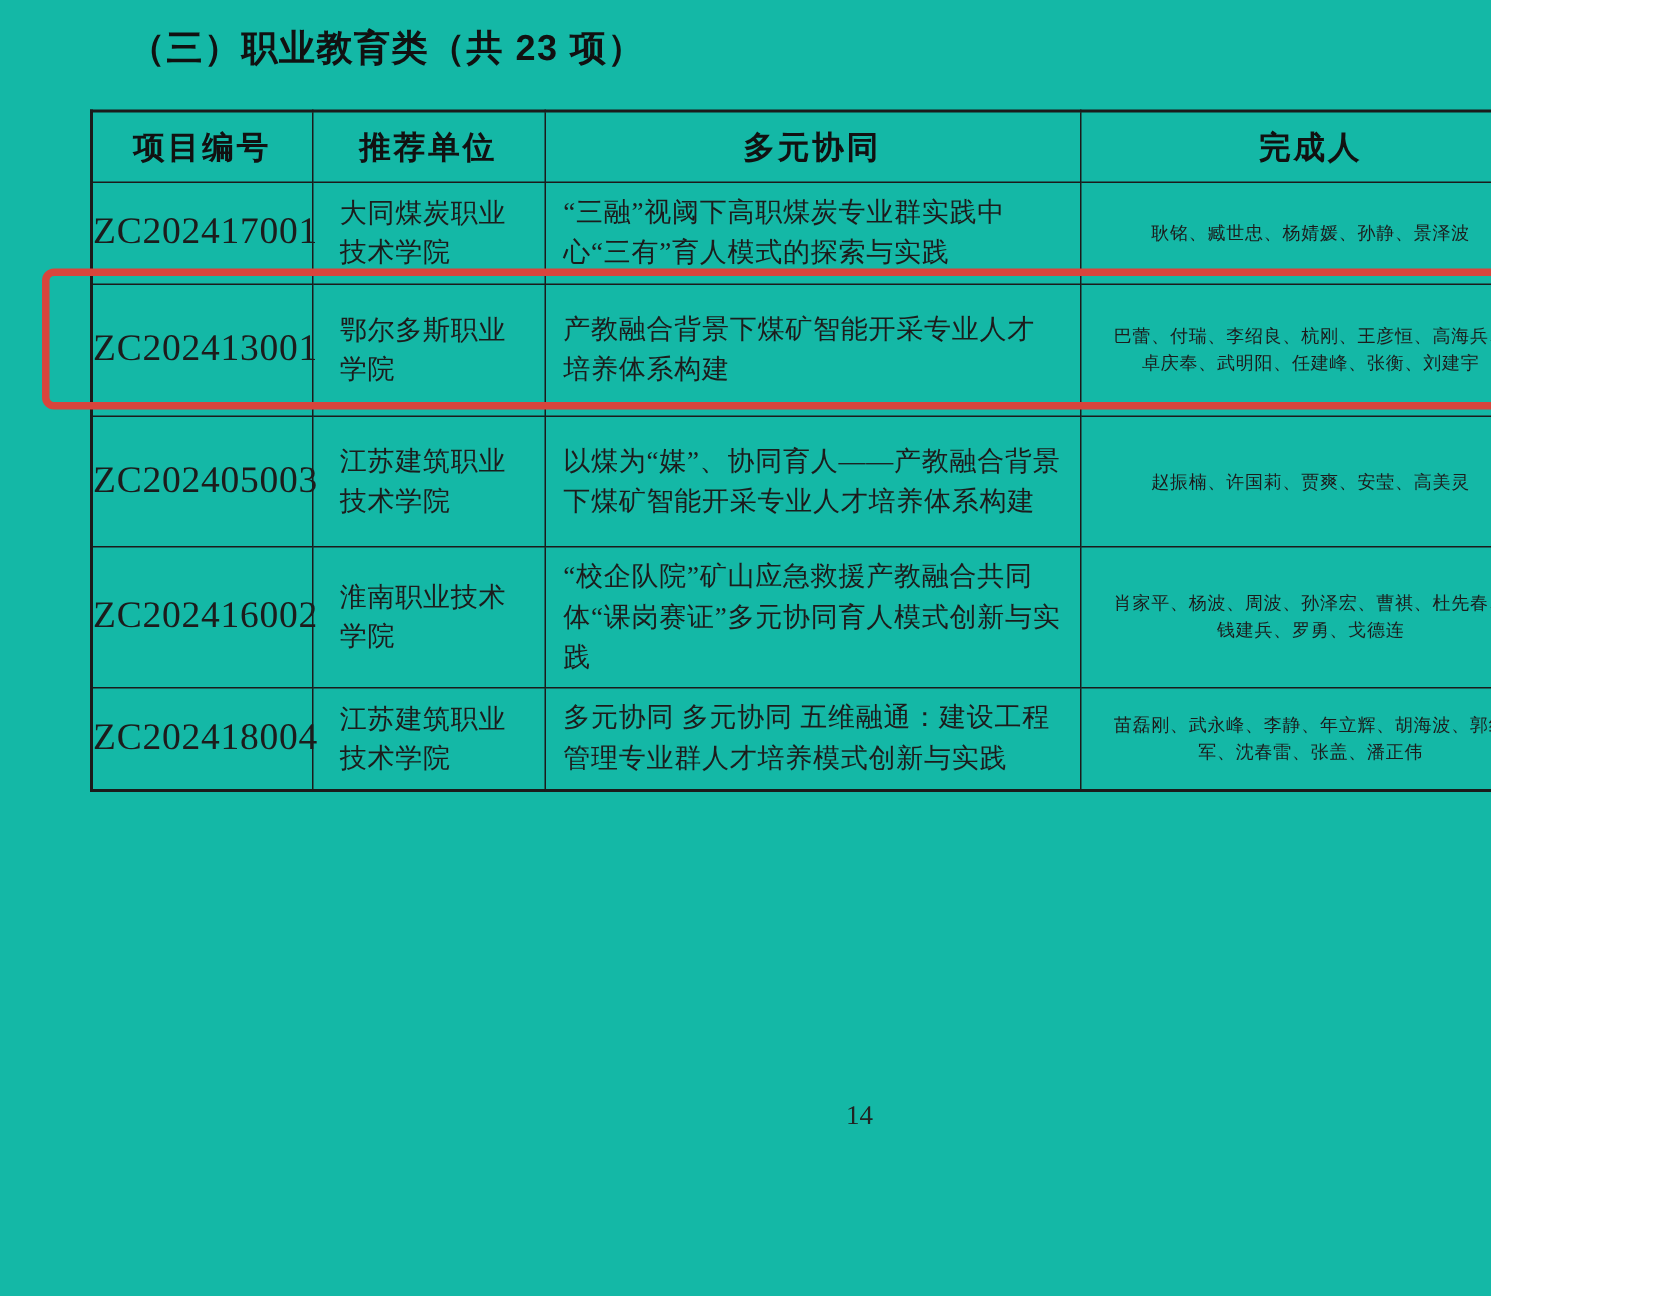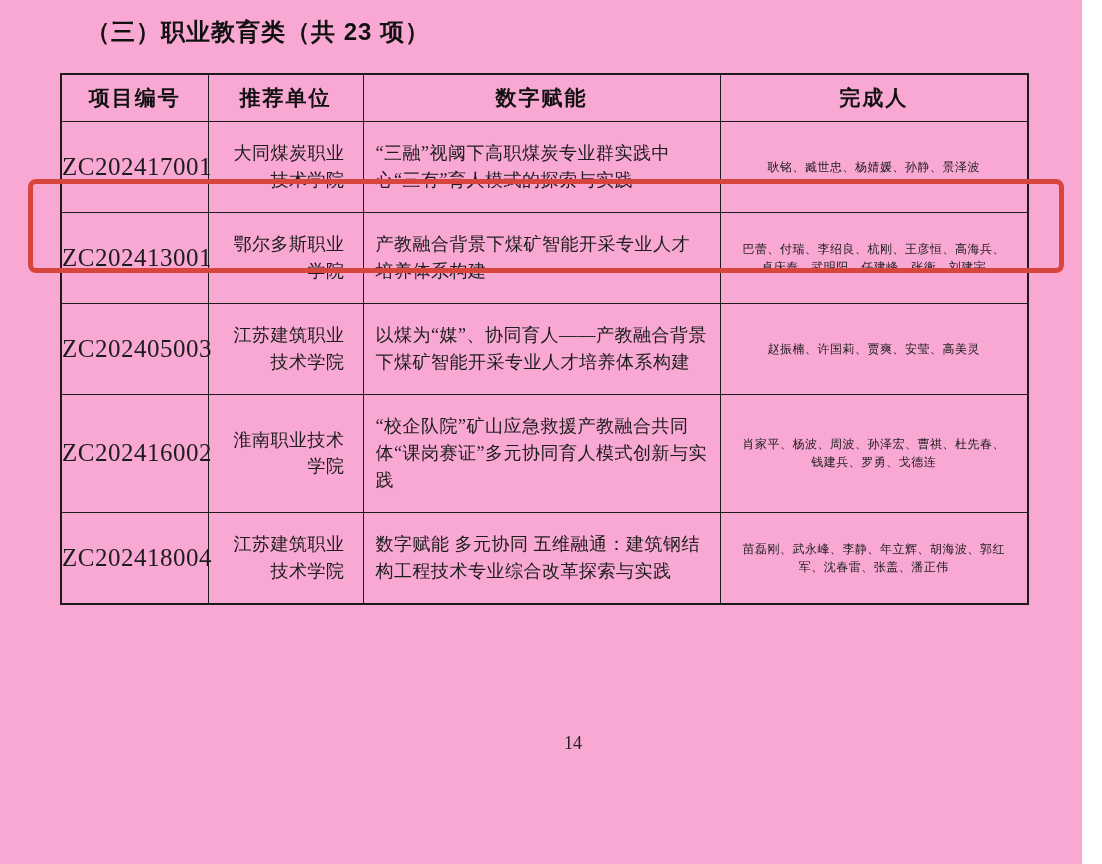--- a/index.html
+++ b/index.html
@@ -1,21 +1,21 @@
 <!DOCTYPE html>
 <html><head>
 <meta charset="utf-8">
 <style>
   * { margin: 0; padding: 0; box-sizing: border-box; }
   html,body { background: #ffffff; }
   .page {
     position: relative;
-    width: 1082px;
+    width: 994px;
     height: 864px;
-    background: #f9a8d4;
+    background: #14b8a6;
     font-family: "Liberation Serif", "DejaVu Serif", serif;
     color: #1c1c1c;
     overflow: hidden;
   }
   .title {
     position: absolute;
     left: 86px;
     top: 16px;
     font-size: 24px;
     font-weight: bold;
@@ -44,30 +44,30 @@
     text-align: center;
     letter-spacing: 2px;
     color: #111;
   }
   td.c-id {
     text-align: center;
     font-size: 25px;
     letter-spacing: 0.5px;
   }
   td.c-unit {
-    text-align: right;
+    text-align: left;
     font-size: 18px;
     padding: 4px 18px;
     line-height: 1.45;
     letter-spacing: 0.5px;
   }
   td.c-ach {
     text-align: left;
     font-size: 18px;
-    padding: 18px 12px;
+    padding: 6px 12px;
     line-height: 1.5;
     letter-spacing: 0.5px;
   }
   td.c-com {
     text-align: center;
     font-size: 12px;
     padding: 6px 16px;
     line-height: 1.5;
     letter-spacing: 0.5px;
   }
@@ -110,21 +110,21 @@
     <colgroup>
       <col style="width:147px">
       <col style="width:155px">
       <col style="width:357px">
       <col style="width:308px">
     </colgroup>
     <thead>
       <tr>
         <th>项目编号</th>
         <th>推荐单位</th>
-        <th>数字赋能</th>
+        <th>多元协同</th>
         <th>完成人</th>
       </tr>
     </thead>
     <tbody>
       <tr>
         <td class="c-id">ZC202417001</td>
         <td class="c-unit">大同煤炭职业技术学院</td>
         <td class="c-ach">“三融”视阈下高职煤炭专业群实践中心“三有”育人模式的探索与实践</td>
         <td class="c-com">耿铭、臧世忠、杨婧媛、孙静、景泽波</td>
       </tr>
@@ -142,21 +142,21 @@
       </tr>
       <tr>
         <td class="c-id">ZC202416002</td>
         <td class="c-unit">淮南职业技术学院</td>
         <td class="c-ach">“校企队院”矿山应急救援产教融合共同体“课岗赛证”多元协同育人模式创新与实践</td>
         <td class="c-com">肖家平、杨波、周波、孙泽宏、曹祺、杜先春、钱建兵、罗勇、戈德连</td>
       </tr>
       <tr>
         <td class="c-id">ZC202418004</td>
         <td class="c-unit">江苏建筑职业技术学院</td>
-        <td class="c-ach">数字赋能 多元协同 五维融通：建筑钢结构工程技术专业综合改革探索与实践</td>
+        <td class="c-ach">多元协同 多元协同 五维融通：建设工程管理专业群人才培养模式创新与实践</td>
         <td class="c-com">苗磊刚、武永峰、李静、年立辉、胡海波、郭红军、沈春雷、张盖、潘正伟</td>
       </tr>
     </tbody>
   </table>
 
   <div class="red-box" style="border-color: rgb(216, 69, 60);"></div>
 
   <div class="page-number">14</div>
 
 </div>

